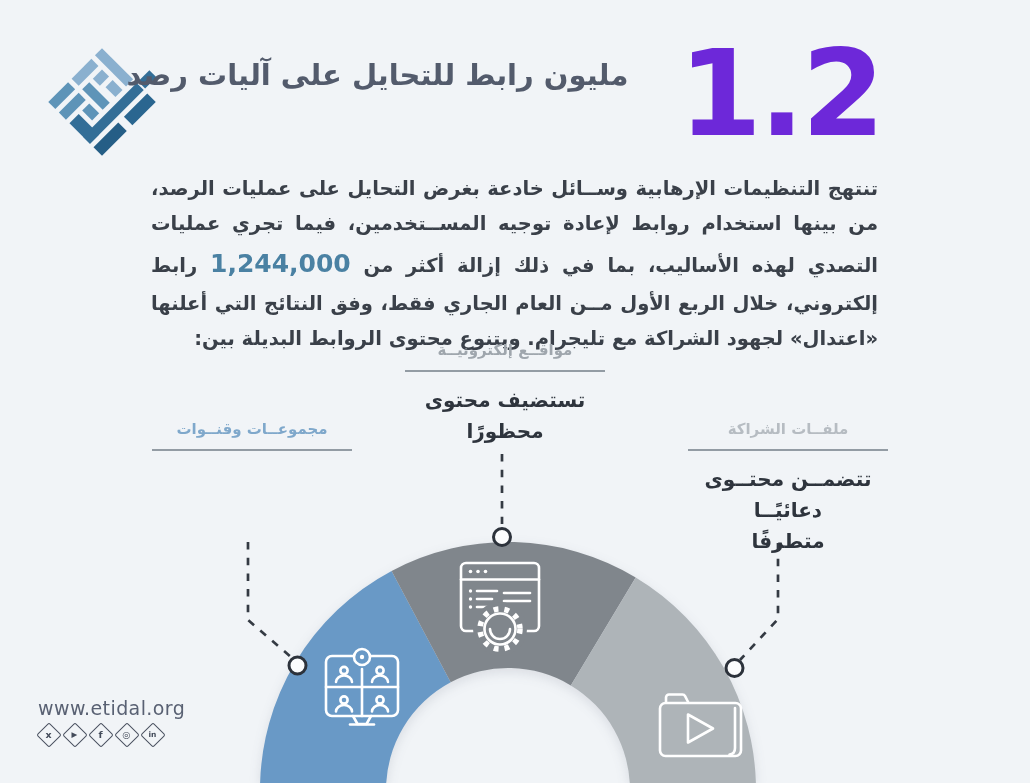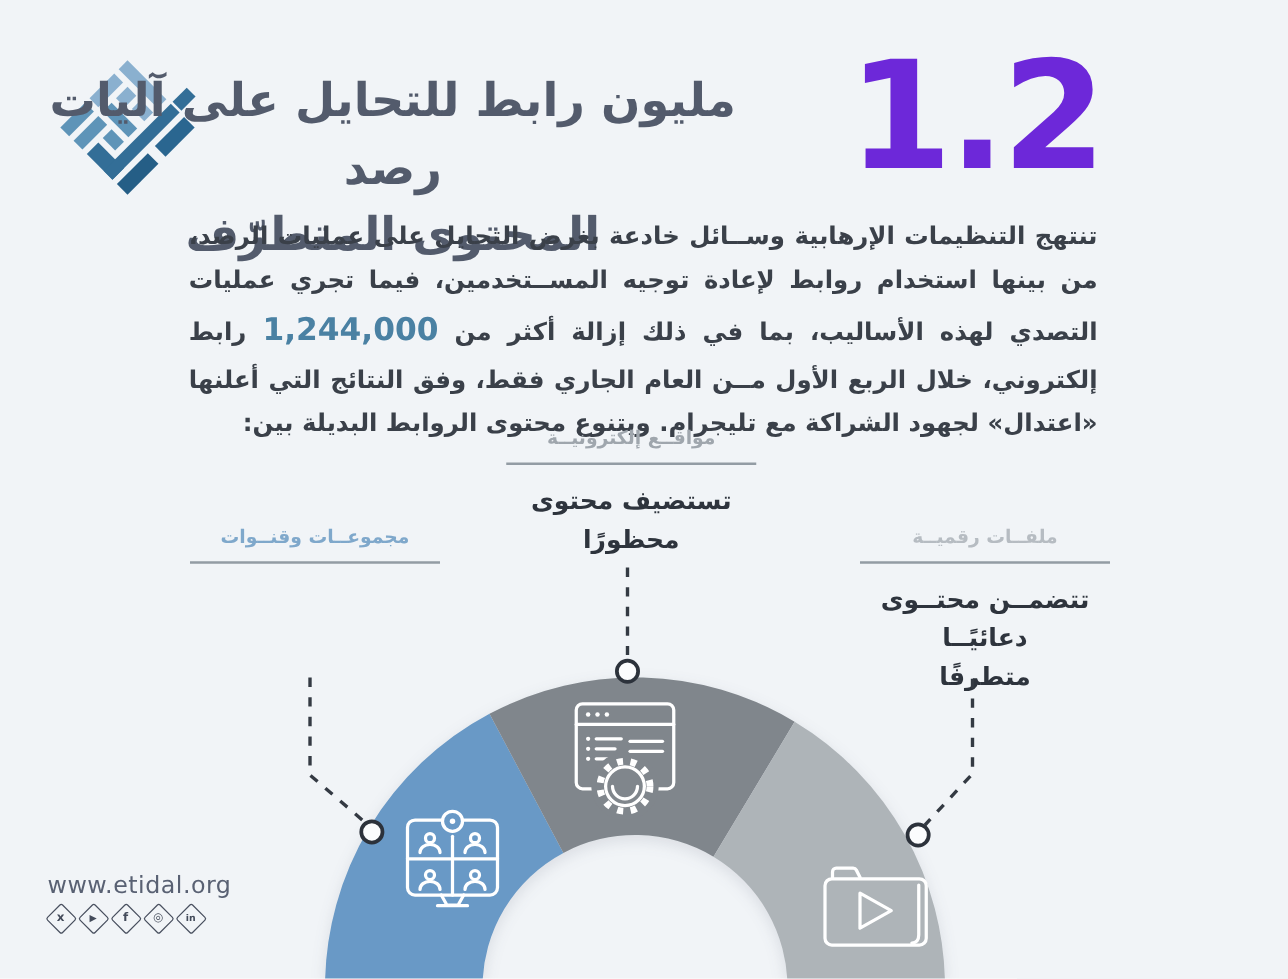--- a/index.html
+++ b/index.html
@@ -3,21 +3,21 @@
 <meta charset="utf-8">
 <style>
   html,body{margin:0;padding:0;}
   #page{position:relative;width:1030px;height:783px;background:#F1F4F7;overflow:hidden;
         font-family:"DejaVu Sans",sans-serif;}
 
   
   .logo{position:absolute;left:40px;top:36px;}
   .header{position:absolute;top:30px;right:148px;display:flex;direction:rtl;gap:50px;align-items:flex-start;}
   .big-number{color:#6d28d9;font-size:120px;font-weight:bold;line-height:0.84;letter-spacing:-3px;margin-top:14px;}
-  .headline{direction:rtl;text-align:center;color:#535B6C;font-size:37px;font-weight:bold;line-height:1.45;padding-top:24px;}
+  .headline{direction:rtl;text-align:left;color:#535B6C;font-size:29px;font-weight:bold;line-height:1.45;padding-top:24px;}
 
   
   .intro{position:absolute;top:171px;right:152px;width:727px;direction:rtl;
          text-align:justify;text-align-last:right;color:#3A4049;font-size:19.5px;
          font-weight:bold;line-height:1.8;}
   .intro .num{color:#4A81A3;font-size:25px;font-weight:bold;}
 
   
   .label-block{position:absolute;width:240px;text-align:center;direction:rtl;}
   .lb-title{font-size:15px;font-weight:bold;letter-spacing:0;}
@@ -67,41 +67,40 @@
       <rect x="49" y="-18" width="10" height="16" fill="#336E97"></rect>
       <rect x="64" y="0" width="12" height="33" fill="#2A6690"></rect>
       <rect x="64" y="41" width="12" height="35" fill="#255E86"></rect>
     </g>
   </svg>
 
   <div class="header">
     <div class="big-number">1.2</div>
     <div class="headline">
       <span>مليون رابط للتحايل على آليات رصد</span><br>
-      <span>المحتوى المتطرّف</span>
     </div>
   </div>
 
   <div class="intro"><span>تنتهج التنظيمات الإرهابية وســائل خادعة بغرض التحايل على عمليات الرصد، من بينها استخدام روابط لإعادة توجيه المســتخدمين، فيما تجري عمليات التصدي لهذه الأساليب، بما في ذلك إزالة أكثر من </span><span class="num">1,244,000</span><span> رابط إلكتروني، خلال الربع الأول مــن العام الجاري فقط، وفق النتائج التي أعلنها «اعتدال» لجهود الشراكة مع تليجرام. ويتنوع محتوى الروابط البديلة بين:</span></div>
 
   <div class="label-block" id="lb-websites">
     <div class="lb-title t-gray">مواقــع إلكترونيــة</div>
     <div class="lb-line"></div>
     <div class="lb-desc">
       <span>تستضيف محتوى محظورًا</span><br>
     </div>
   </div>
 
   <div class="label-block" id="lb-groups">
     <div class="lb-title t-blue">مجموعــات وقنــوات</div>
     <div class="lb-line"></div>
   </div>
 
   <div class="label-block" id="lb-files">
-    <div class="lb-title t-light">ملفــات رقميــة</div>
+    <div class="lb-title t-light">ملفــات الشراكة</div>
     <div class="lb-line"></div>
     <div class="lb-desc">
       <span>تتضمــن محتــوى دعائيًــا</span><br>
       <span>متطرفًا</span>
     </div>
   </div>
 
   <svg id="donut" class="overlay" width="1030" height="783" viewBox="0 0 1030 783">
     <path d="M 260 790 A 248 248 0 0 1 391.6 571 L 450.7 682.3 A 122 122 0 0 0 386 790 Z" fill="#6999C6"></path>
     <path d="M 391.6 571 A 248 248 0 0 1 635.7 577.4 L 570.8 685.4 A 122 122 0 0 0 450.7 682.3 Z" fill="#80868C"></path>

